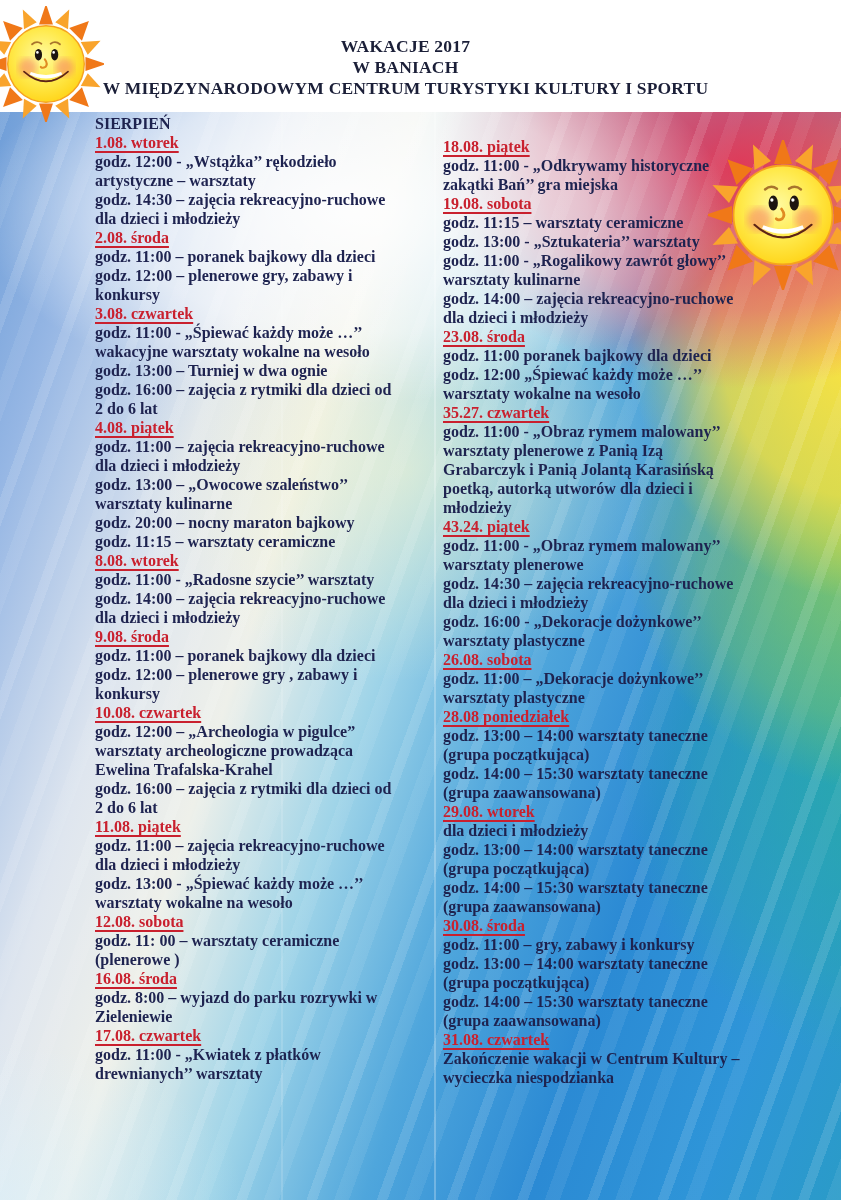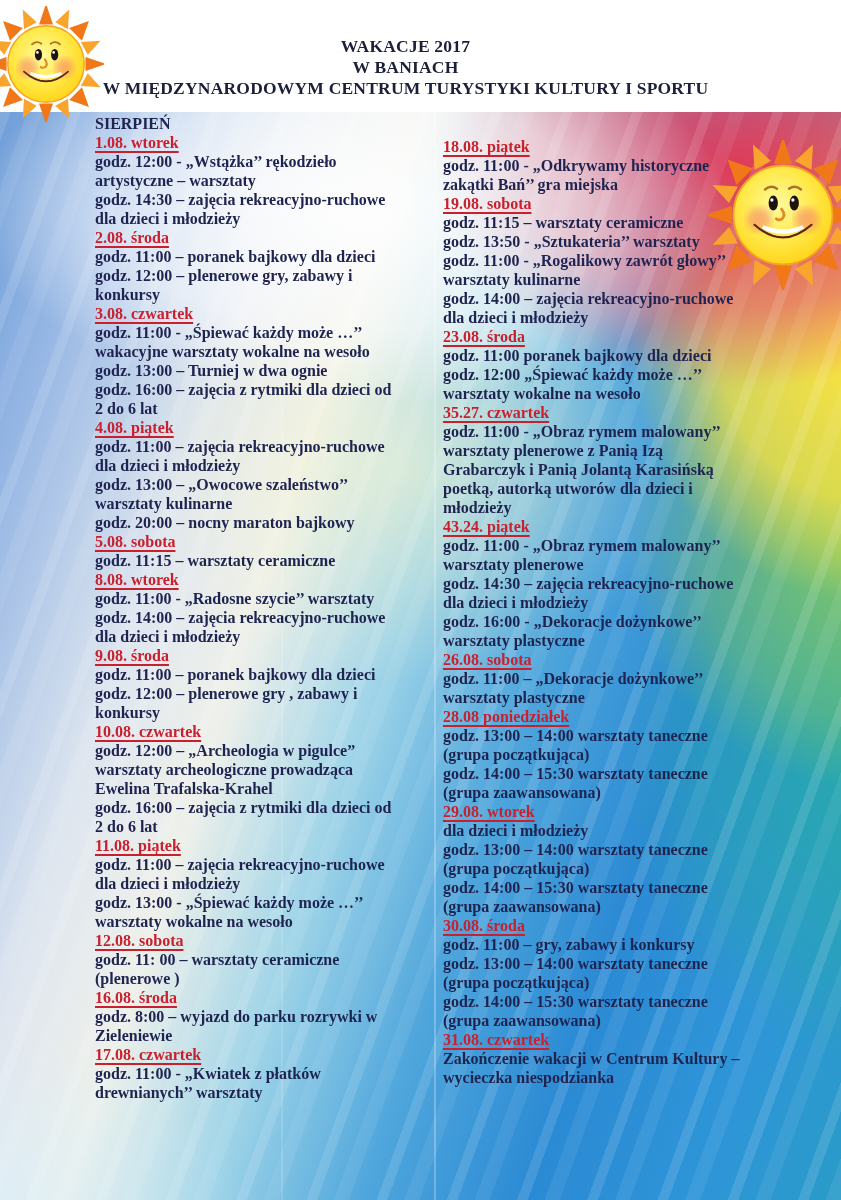--- a/index.html
+++ b/index.html
@@ -147,21 +147,20 @@
     </div>
     <div class="day-block">
       <div class="date">4.08. piątek</div>
       <div class="line">godz. 11:00 – zajęcia rekreacyjno-ruchowe</div>
       <div class="line">dla dzieci i młodzieży</div>
       <div class="line">godz. 13:00 – „Owocowe szaleństwo’’</div>
       <div class="line">warsztaty kulinarne</div>
       <div class="line">godz. 20:00 – nocny maraton bajkowy</div>
     </div>
     <div class="day-block">
-      <div class="date">5.08. sobota</div>
       <div class="line">godz. 11:15 – warsztaty ceramiczne</div>
     </div>
     <div class="day-block">
       <div class="date">8.08. wtorek</div>
       <div class="line">godz. 11:00 - „Radosne szycie’’ warsztaty</div>
       <div class="line">godz. 14:00 – zajęcia rekreacyjno-ruchowe</div>
       <div class="line">dla dzieci i młodzieży</div>
     </div>
     <div class="day-block">
       <div class="date">9.08. środa</div>
@@ -202,21 +201,21 @@
   </div>
 <div class="col right">
     <div class="day-block">
       <div class="date">18.08. piątek</div>
       <div class="line">godz. 11:00 - „Odkrywamy historyczne</div>
       <div class="line">zakątki Bań’’ gra miejska</div>
     </div>
     <div class="day-block">
       <div class="date">19.08. sobota</div>
       <div class="line">godz. 11:15 – warsztaty ceramiczne</div>
-      <div class="line">godz. 13:50 - „Sztukateria’’ warsztaty</div>
+      <div class="line">godz. 13:00 - „Sztukateria’’ warsztaty</div>
     </div>
     <div class="day-block">
       <div class="line">godz. 11:00 - „Rogalikowy zawrót głowy’’</div>
       <div class="line">warsztaty kulinarne</div>
       <div class="line">godz. 14:00 – zajęcia rekreacyjno-ruchowe</div>
       <div class="line">dla dzieci i młodzieży</div>
     </div>
     <div class="day-block">
       <div class="date">23.08. środa</div>
       <div class="line">godz. 11:00 poranek bajkowy dla dzieci</div>

